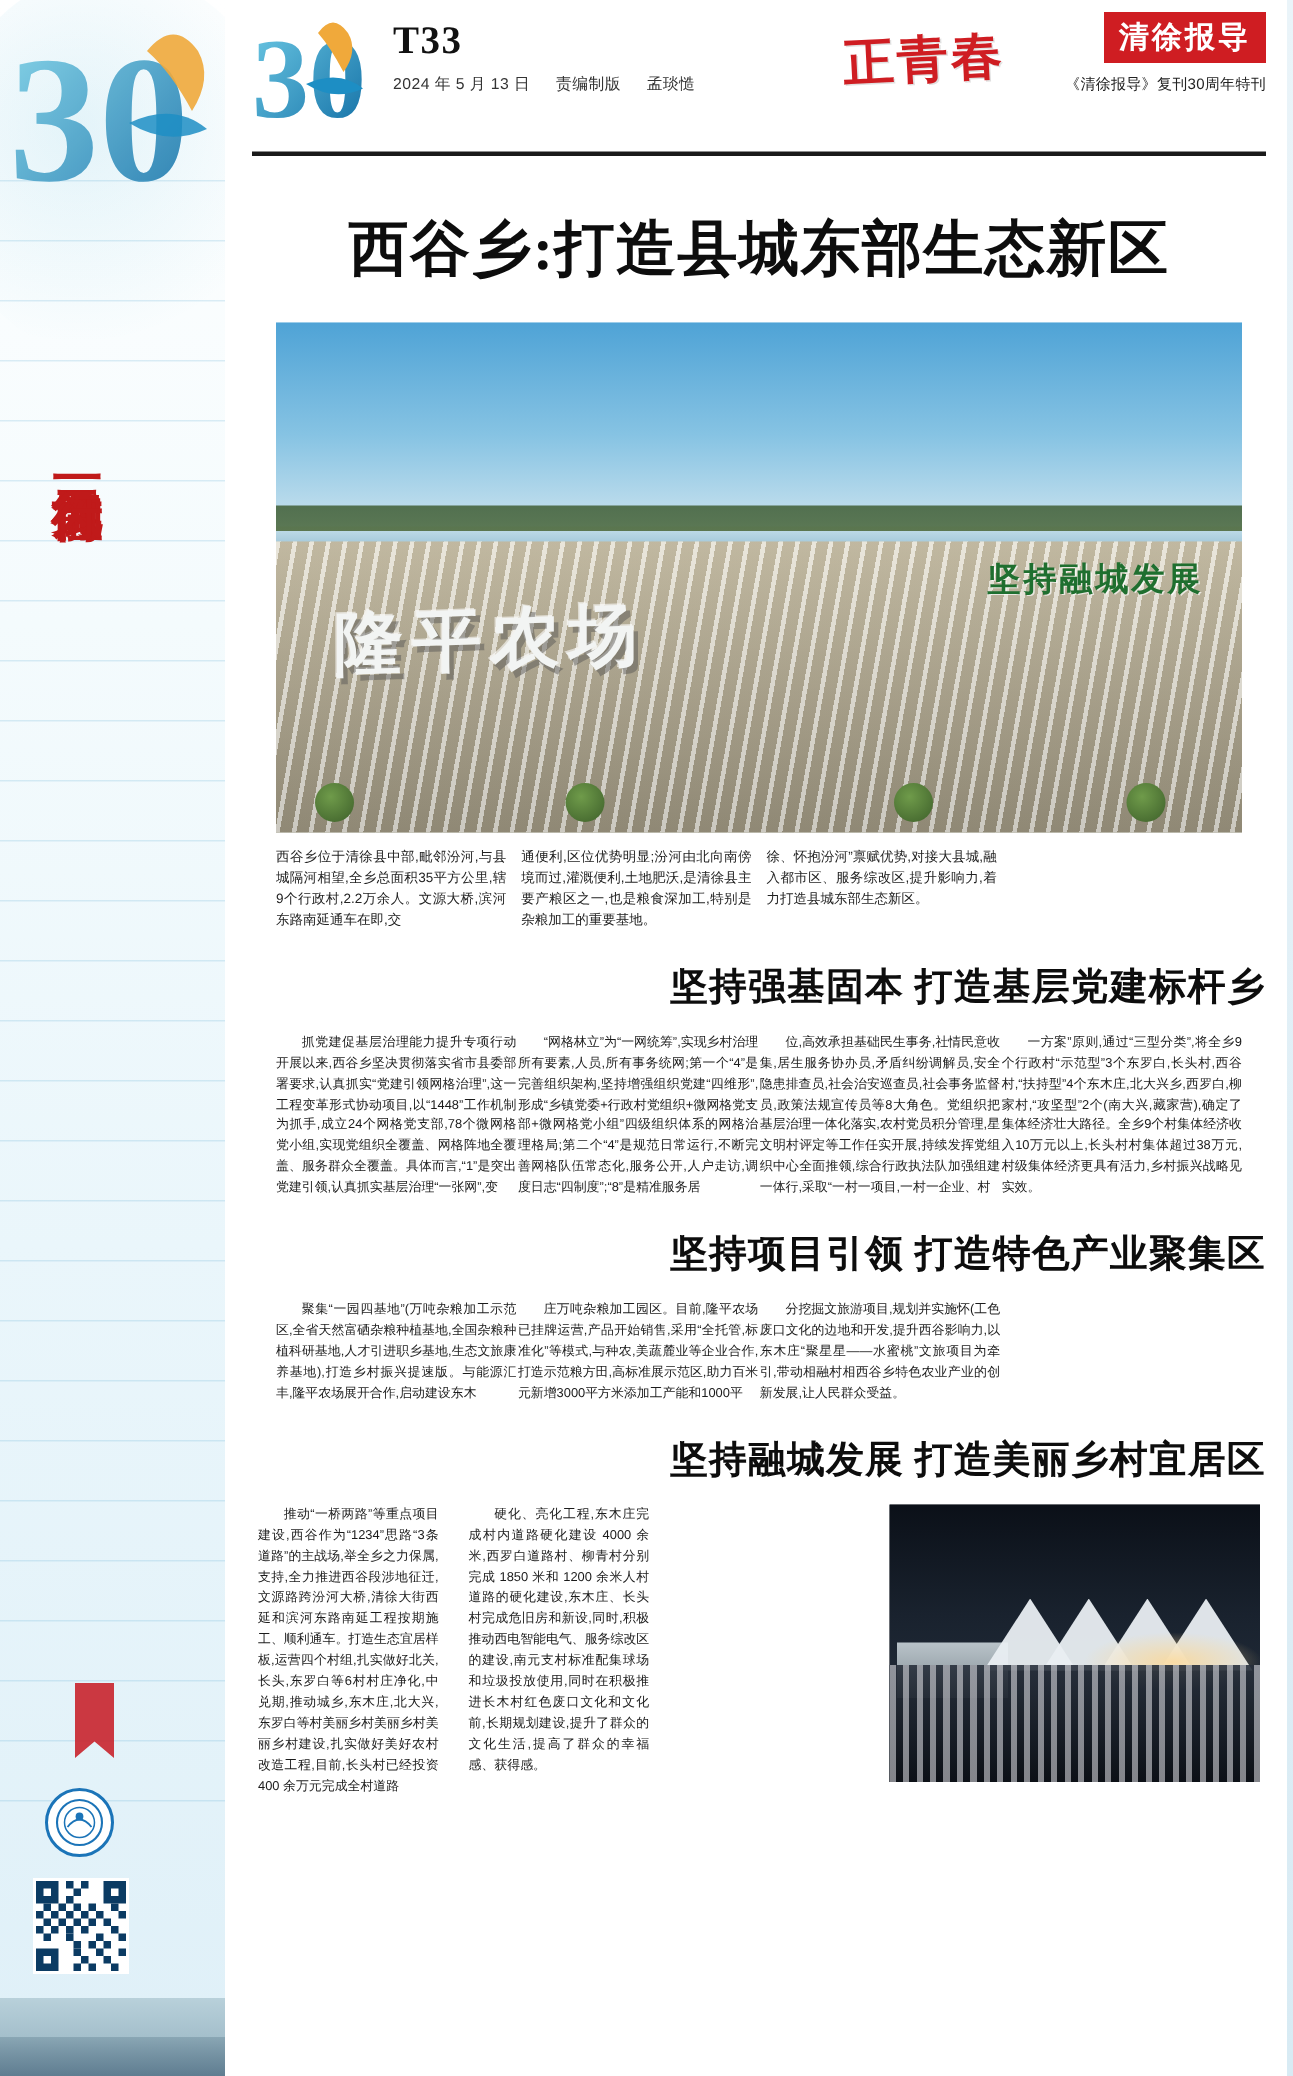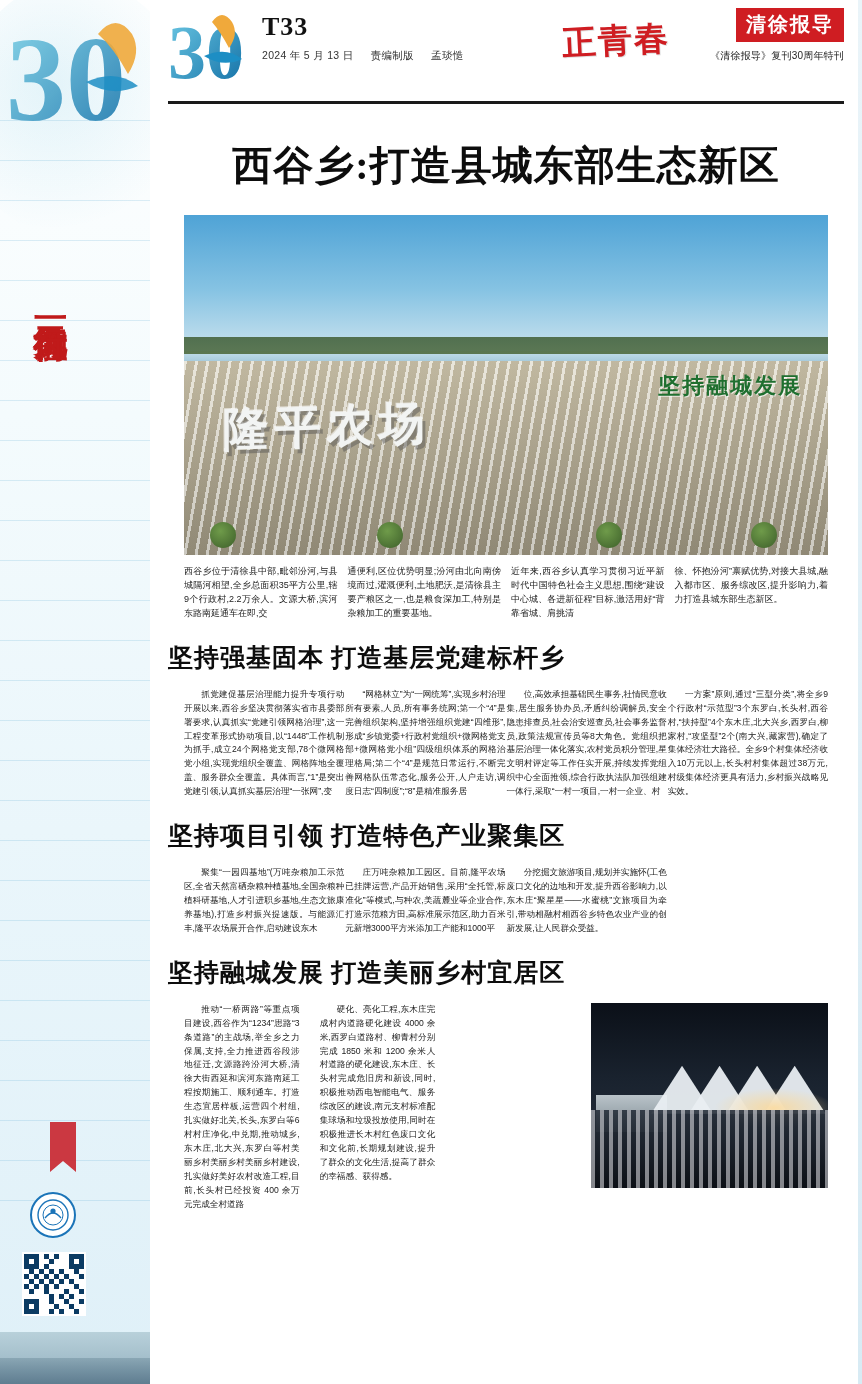--- a/index.html
+++ b/index.html
@@ -198,21 +198,21 @@
     font-size:9px;
     line-height:1.55;
     color:#222;
     text-align:justify;
   }
 
   
   h2.sec {
     font-family:"Liberation Serif", serif;
     font-weight:bold;
-    text-align:left;
+    text-align:right;
     font-size:25px;
     letter-spacing:1px;
     color:#0d0d0d;
     margin: 20px 0 14px;
   }
 
   
   .body-cols {
     margin: 0 16px;
     display:grid;
@@ -220,21 +220,21 @@
     gap: 1px;
     font-size:8.6px;
     line-height:1.62;
     color:#1b1b1b;
     text-align:justify;
   }
   .body-cols p { margin:0; text-indent: 2em; }
 
   
   .last-block {
-    margin: 0 16px;
+    margin: 0 4px;
     display:grid;
     grid-template-columns: 1fr 1fr 1fr 2.05fr;
     gap: 20px;
     align-items:start;
   }
   .last-block .col {
     font-size:8.6px; line-height:1.62; color:#1b1b1b; text-align:justify;
   }
   .last-block .col p { margin:0; text-indent:2em; }
   .photo2 {
@@ -437,21 +437,20 @@
     <div class="greensign">坚持融城发展</div>
     <div class="shrub" style="left:4%"></div>
     <div class="shrub" style="left:30%"></div>
     <div class="shrub" style="left:64%"></div>
     <div class="shrub" style="left:88%"></div>
   </div>
 
   <div class="caption-row">
     <div>西谷乡位于清徐县中部,毗邻汾河,与县城隔河相望,全乡总面积35平方公里,辖9个行政村,2.2万余人。文源大桥,滨河东路南延通车在即,交</div>
     <div>通便利,区位优势明显;汾河由北向南傍境而过,灌溉便利,土地肥沃,是清徐县主要产粮区之一,也是粮食深加工,特别是杂粮加工的重要基地。</div>
-    <div>近年来,西谷乡认真学习贯彻习近平新时代中国特色社会主义思想,围绕“建设中心城、各进新征程”目标,激活用好“背靠省城、肩挑清</div>
     <div>徐、怀抱汾河”禀赋优势,对接大县城,融入都市区、服务综改区,提升影响力,着力打造县城东部生态新区。</div>
   </div>
 
   <h2 class="sec">坚持强基固本  打造基层党建标杆乡</h2>
   <div class="body-cols">
     <p>抓党建促基层治理能力提升专项行动开展以来,西谷乡坚决贯彻落实省市县委部署要求,认真抓实“党建引领网格治理”,这一工程变革形式协动项目,以“1448”工作机制为抓手,成立24个网格党支部,78个微网格党小组,实现党组织全覆盖、网格阵地全覆盖、服务群众全覆盖。具体而言,“1”是突出党建引领,认真抓实基层治理“一张网”,变</p>
     <p>“网格林立”为“一网统筹”,实现乡村治理所有要素,人员,所有事务统网;第一个“4”是完善组织架构,坚持增强组织党建“四维形”,形成“乡镇党委+行政村党组织+微网格党支部+微网格党小组”四级组织体系的网格治理格局;第二个“4”是规范日常运行,不断完善网格队伍常态化,服务公开,人户走访,调度日志“四制度”;“8”是精准服务居</p>
     <p>位,高效承担基础民生事务,社情民意收集,居生服务协办员,矛盾纠纷调解员,安全隐患排查员,社会治安巡查员,社会事务监督员,政策法规宣传员等8大角色。党组织把基层治理一体化落实,农村党员积分管理,星文明村评定等工作任实开展,持续发挥党组织中心全面推领,综合行政执法队加强组建一体行,采取“一村一项目,一村一企业、村</p>
     <p>一方案”原则,通过“三型分类”,将全乡9个行政村“示范型”3个东罗白,长头村,西谷村,“扶持型”4个东木庄,北大兴乡,西罗白,柳家村,“攻坚型”2个(南大兴,藏家营),确定了集体经济壮大路径。全乡9个村集体经济收入10万元以上,长头村村集体超过38万元,村级集体经济更具有活力,乡村振兴战略见实效。</p>
   </div>

